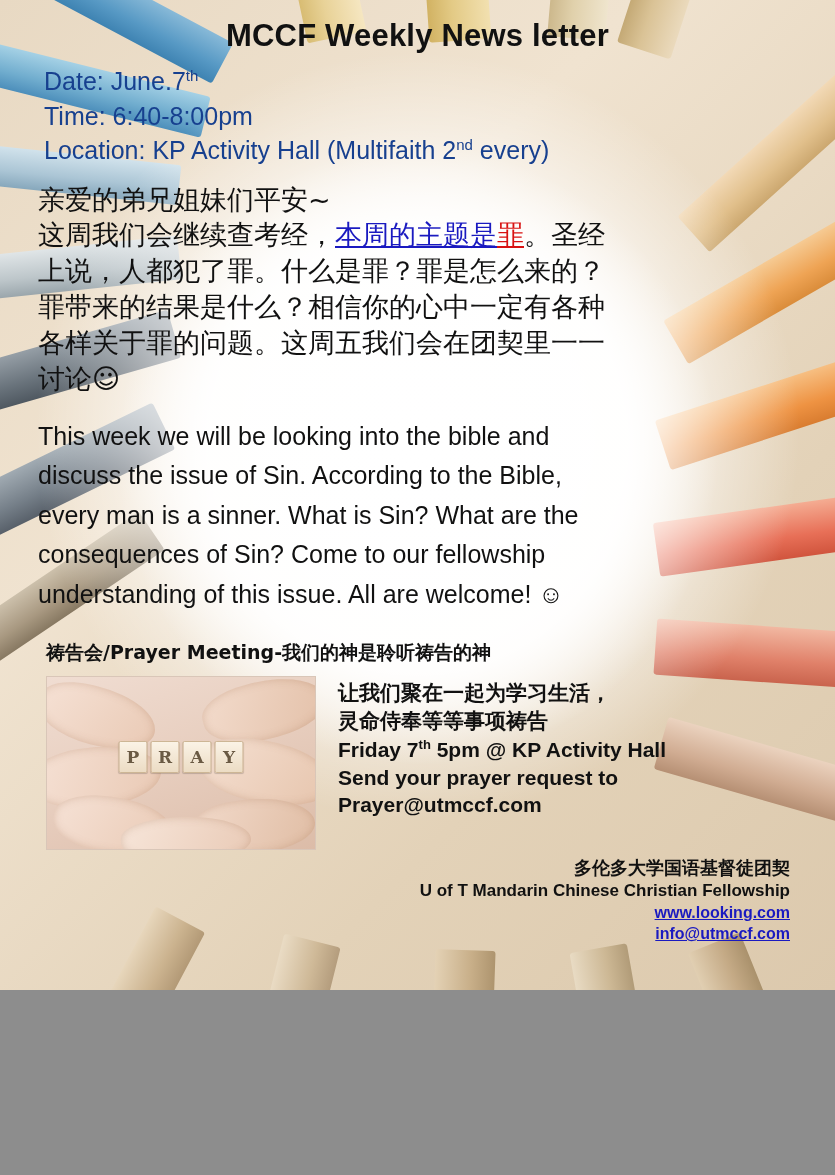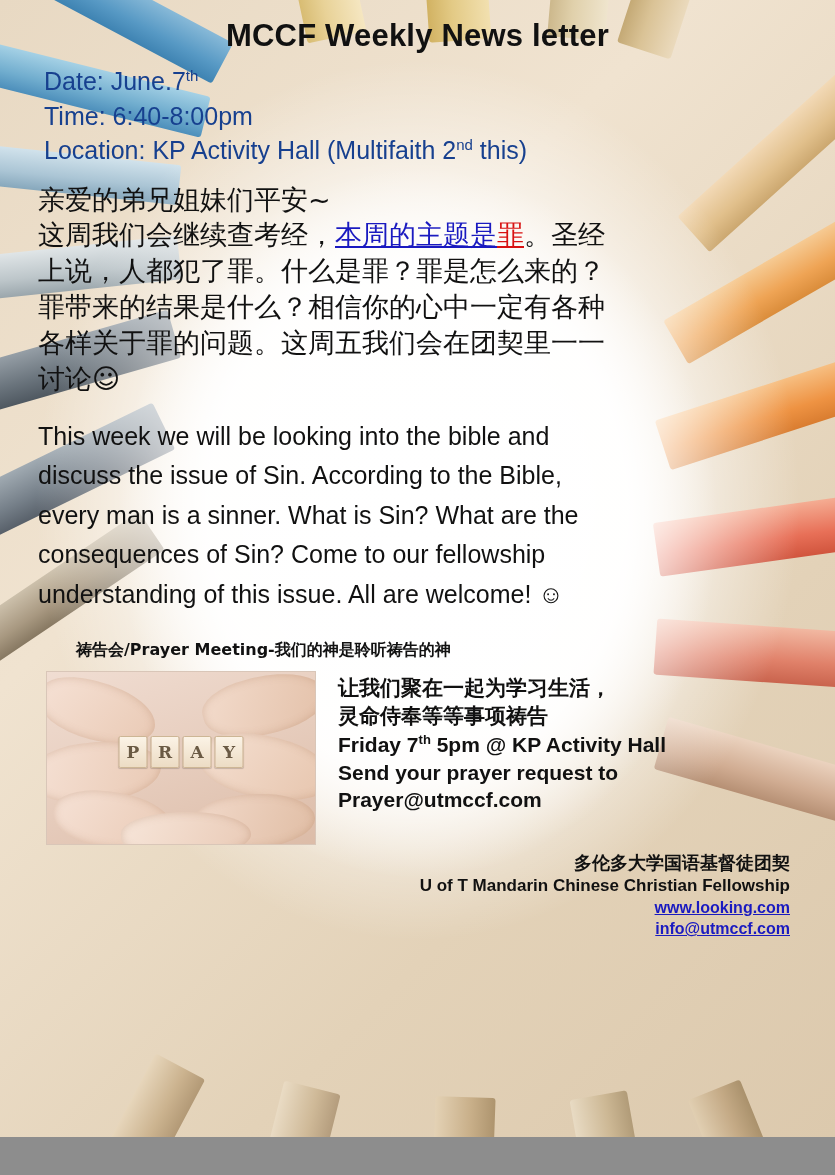--- a/index.html
+++ b/index.html
@@ -10,21 +10,21 @@
   body {
     width: 835px;
     height: 1175px;
     font-family: "Liberation Sans", sans-serif;
     overflow: hidden;
   }
 
   .poster {
     position: relative;
     width: 835px;
-    height: 1137px;
+    height: 990px;
     overflow: hidden;
     background: #ffffff;
   }
 
   
   .bg {
     position: absolute;
     inset: 0;
     overflow: hidden;
     z-index: 0;
@@ -139,26 +139,25 @@
   .red { color: #d81111; text-decoration: underline; }
 
   .en-block {
     font-size: 25px;
     line-height: 1.58;
     color: #111;
     padding: 20px 40px 0 38px;
   }
 
   .prayer-head {
-    font-size: 16px;
+    font-size: 19px;
     font-weight: bold;
     color: #111;
     padding: 26px 0 0 46px;
     font-family: "DejaVu Sans", sans-serif;
-    margin-left: 30px;
   }
 
   .prayer-row {
     display: flex;
     gap: 22px;
     padding: 10px 0 0 46px;
   }
 
   .pray-photo {
     width: 268px;
@@ -290,21 +289,21 @@
       <div>
         <span>Date:</span>
         <span>June.7</span><sup>th</sup>
       </div>
       <div>
         <span>Time:</span>
         <span>6:40-8:00pm</span>
       </div>
       <div>
         <span>Location:</span>
-        <span>KP Activity Hall (Multifaith 2</span><sup>nd</sup><span> this)</span>
+        <span>KP Activity Hall (Multifaith 2</span><sup>nd</sup><span> every)</span>
       </div>
     </div>
 
     <div class="cn-block">
       <span class="cn-line">亲爱的弟兄姐妹们平安~</span>
       <span class="cn-line"><span>这周我们会继续查考经，</span><span class="u-blue">本周的主题是</span><span class="red">罪</span><span>。圣经</span></span>
       <span class="cn-line">上说，人都犯了罪。什么是罪？罪是怎么来的？</span>
       <span class="cn-line">罪带来的结果是什么？相信你的心中一定有各种</span>
       <span class="cn-line">各样关于罪的问题。这周五我们会在团契里一一</span>
       <span class="cn-line">讨论☺</span>

